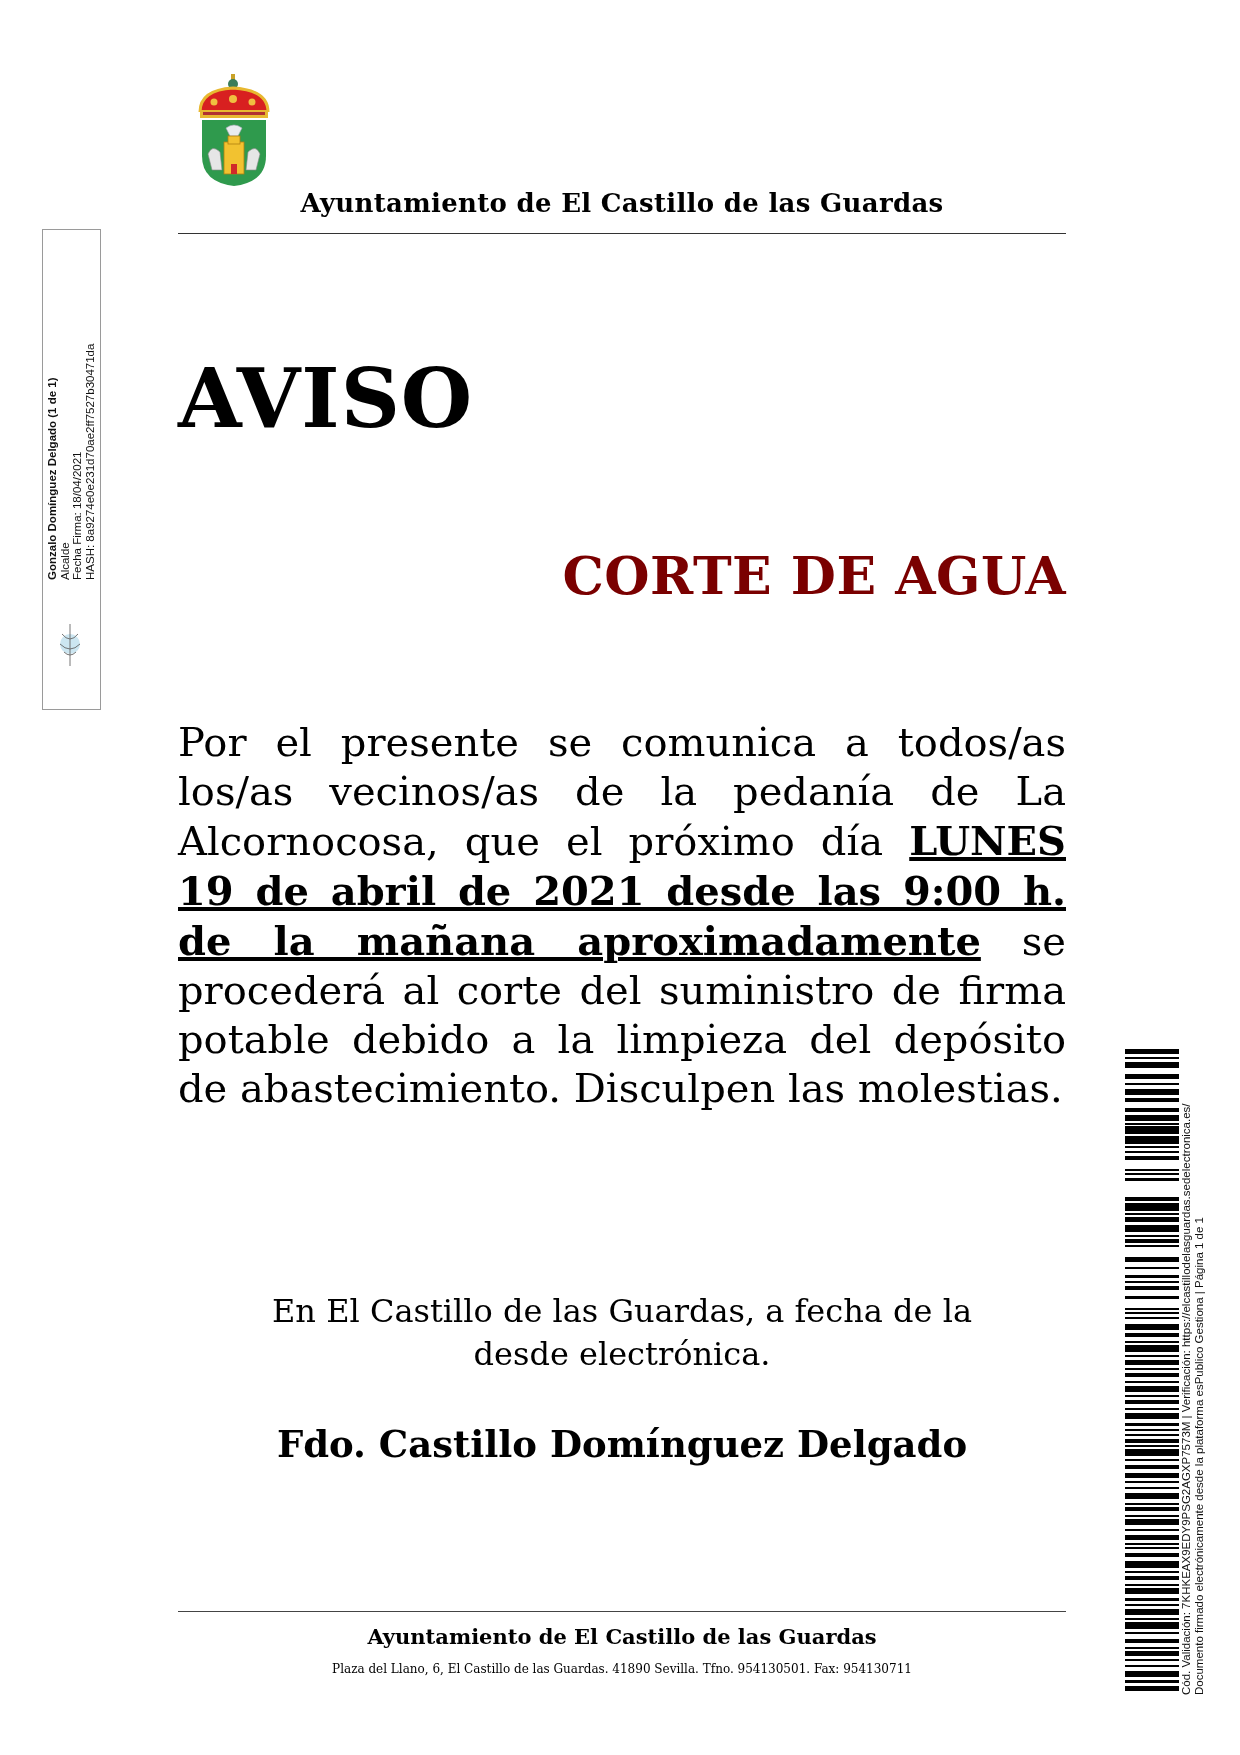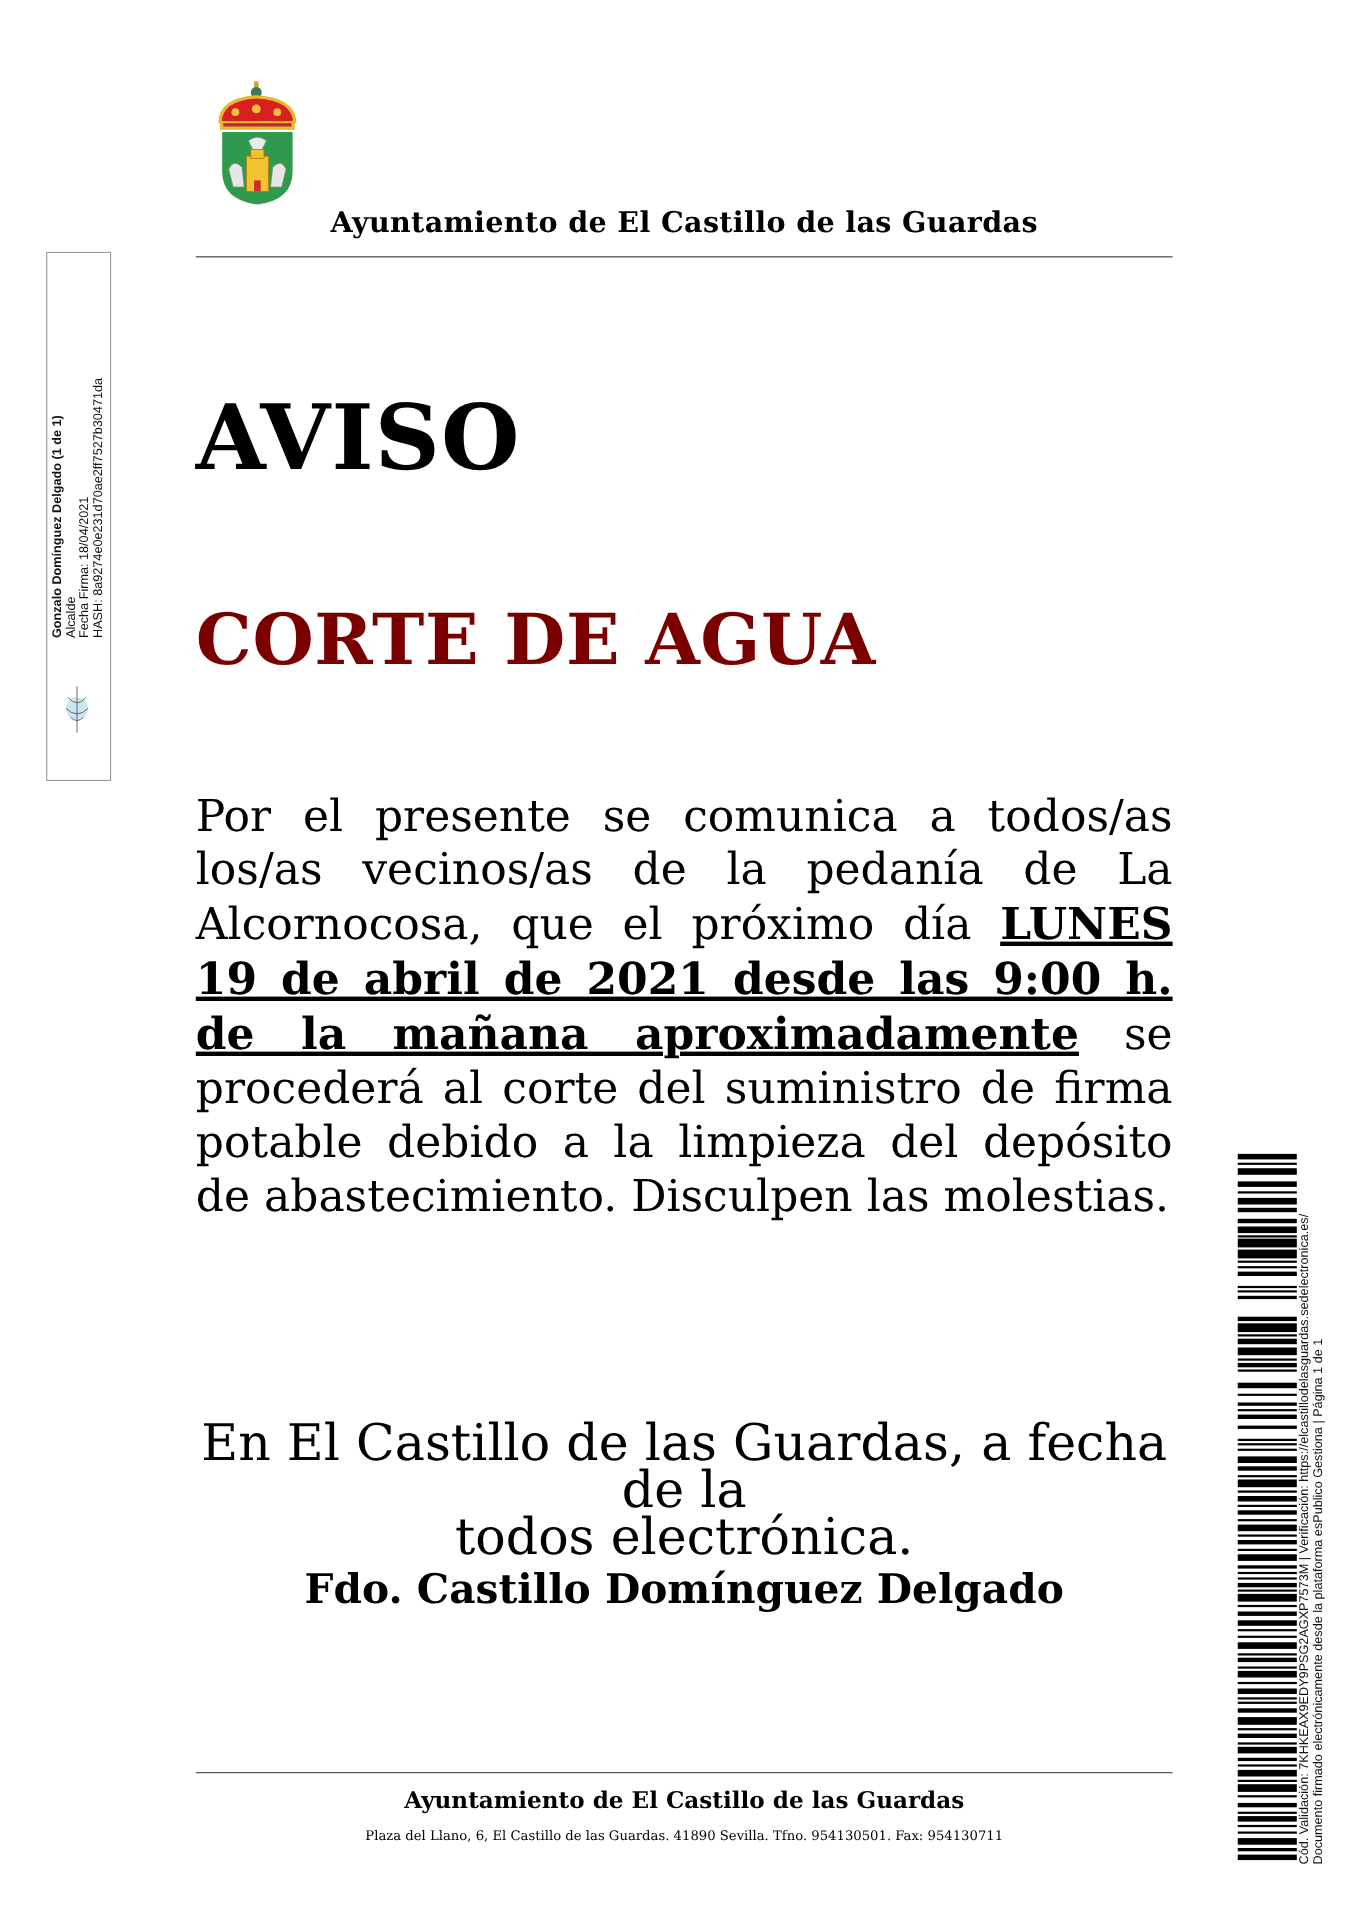--- a/index.html
+++ b/index.html
@@ -5,26 +5,26 @@
   html, body { margin:0; padding:0; background:#ffffff; }
   body { width:1240px; height:1755px; position:relative; overflow:hidden; font-family:"DejaVu Serif", serif; color:#000; }
 
   .logo { position:absolute; left:190px; top:72px; width:90px; height:118px; }
 
   .header-title { position:absolute; left:178px; top:188px; width:888px; text-align:center; font-family:"DejaVu Serif", serif; font-weight:bold; font-size:26px; letter-spacing:0.3px; }
   .header-rule { position:absolute; left:178px; top:233px; width:888px; height:1px; background:#333; }
 
   .aviso { position:absolute; left:178px; top:350px; width:888px; font-size:82px; font-family:"DejaVu Serif", serif; font-weight:bold; letter-spacing:1px; }
 
-  .corte { position:absolute; left:178px; top:545px; width:888px; text-align:left; font-size:64px; font-weight:bold; color:#7a0000; font-family:"DejaVu Serif", serif; letter-spacing:0.5px; }
+  .corte { position:absolute; left:178px; top:545px; width:888px; text-align:right; font-size:52px; font-weight:bold; color:#7a0000; font-family:"DejaVu Serif", serif; letter-spacing:0.5px; }
 
   .body-text { position:absolute; left:178px; top:718px; width:888px; font-size:40px; line-height:49px; text-align:justify; text-align-last:left; font-family:"DejaVu Serif", serif; }
   .body-text b { font-weight:bold;text-decoration:underline; }
 
-  .place-date { position:absolute; left:178px; top:1290px; width:888px; text-align:center; font-size:46px; line-height:43px; }
+  .place-date { position:absolute; left:178px; top:1290px; width:888px; text-align:center; font-size:32px; line-height:43px; }
 
   .signer { position:absolute; left:178px; top:1422px; width:888px; text-align:center; font-size:37px; line-height:44px; font-weight:bold; }
 
   .footer-rule { position:absolute; left:178px; top:1611px; width:888px; height:1px; background:#444; }
   .footer-title { position:absolute; left:178px; top:1624px; width:888px; text-align:center; font-weight:bold; font-size:21px; }
   .footer-address { position:absolute; left:178px; top:1662px; width:888px; text-align:center; font-size:12px; }
 
   .sign-stamp { position:absolute; left:42px; top:229px; width:59px; height:481px; border:1px solid #9a9a9a; box-sizing:border-box; }
   .stamp-text { position:absolute; left:46px; top:330px; width:250px; height:48px; transform-origin:0 0; transform:translate(0,250px) rotate(-90deg); font-family:"Liberation Sans", sans-serif; font-size:11.5px; line-height:12.5px; color:#111; white-space:nowrap; }
   .stamp-text .bold { font-weight:bold; }
@@ -65,21 +65,21 @@
 <div class="header-title">Ayuntamiento de El Castillo de las Guardas</div>
 <div class="header-rule"></div>
 
 <div class="aviso">AVISO</div>
 <div class="corte">CORTE DE AGUA</div>
 
 <div class="body-text"><span>Por el presente se comunica a todos/as los/as vecinos/as de la pedanía de La Alcornocosa,  que el próximo día </span><b>LUNES 19 de  abril de 2021 desde las 9:00 h. de la mañana aproximadamente</b><span> se procederá al corte del suministro de firma potable debido a la limpieza del depósito de abastecimiento. Disculpen las molestias.</span></div>
 
 <div class="place-date">
   <div>En El Castillo de las Guardas, a fecha de la</div>
-  <div>todos electrónica.</div>
+  <div>desde electrónica.</div>
 </div>
 
 <div class="signer">
   <div>Fdo. Castillo Domínguez Delgado</div>
 </div>
 
 <div class="footer-rule"></div>
 <div class="footer-title">Ayuntamiento de El Castillo de las Guardas</div>
 <div class="footer-address">Plaza del Llano, 6, El Castillo de las Guardas. 41890 Sevilla. Tfno. 954130501. Fax: 954130711</div>
 

